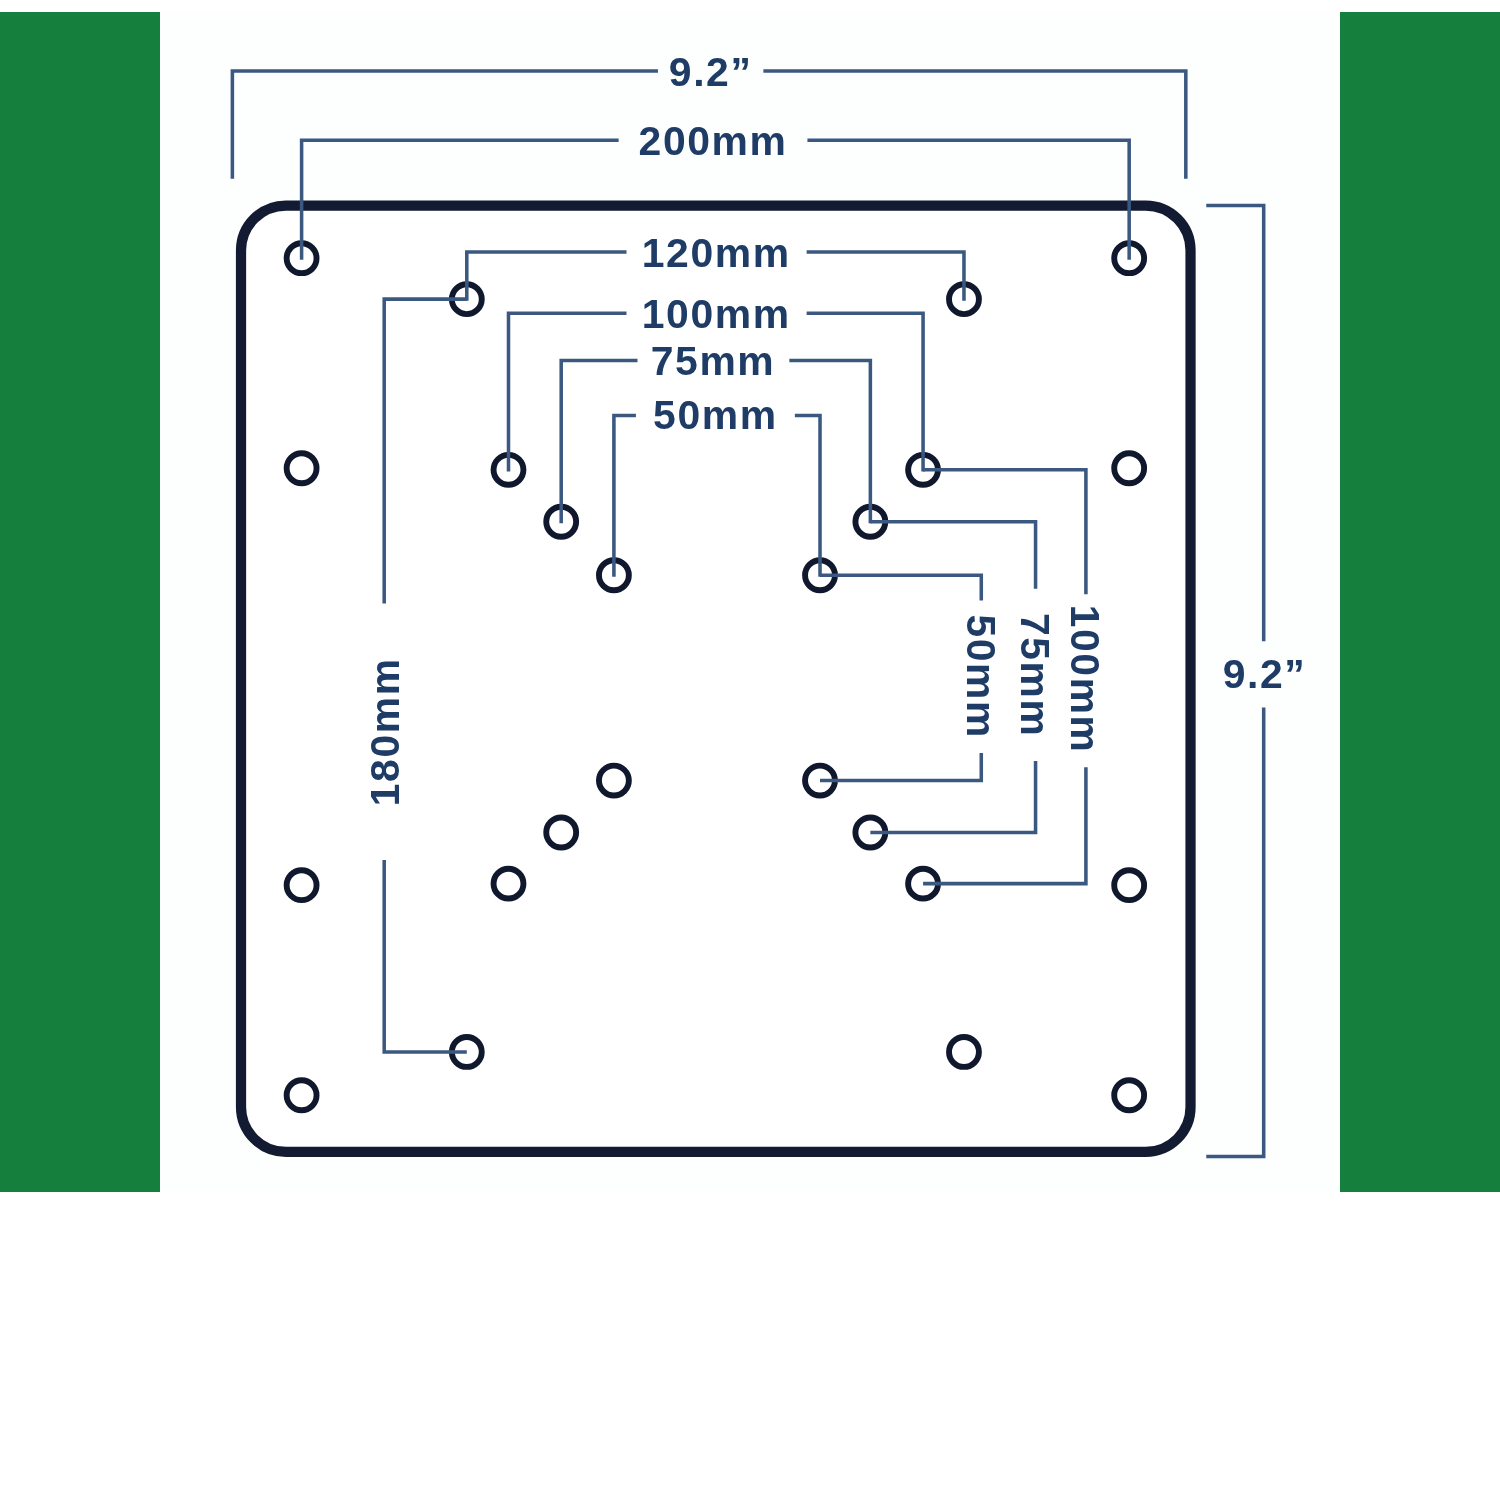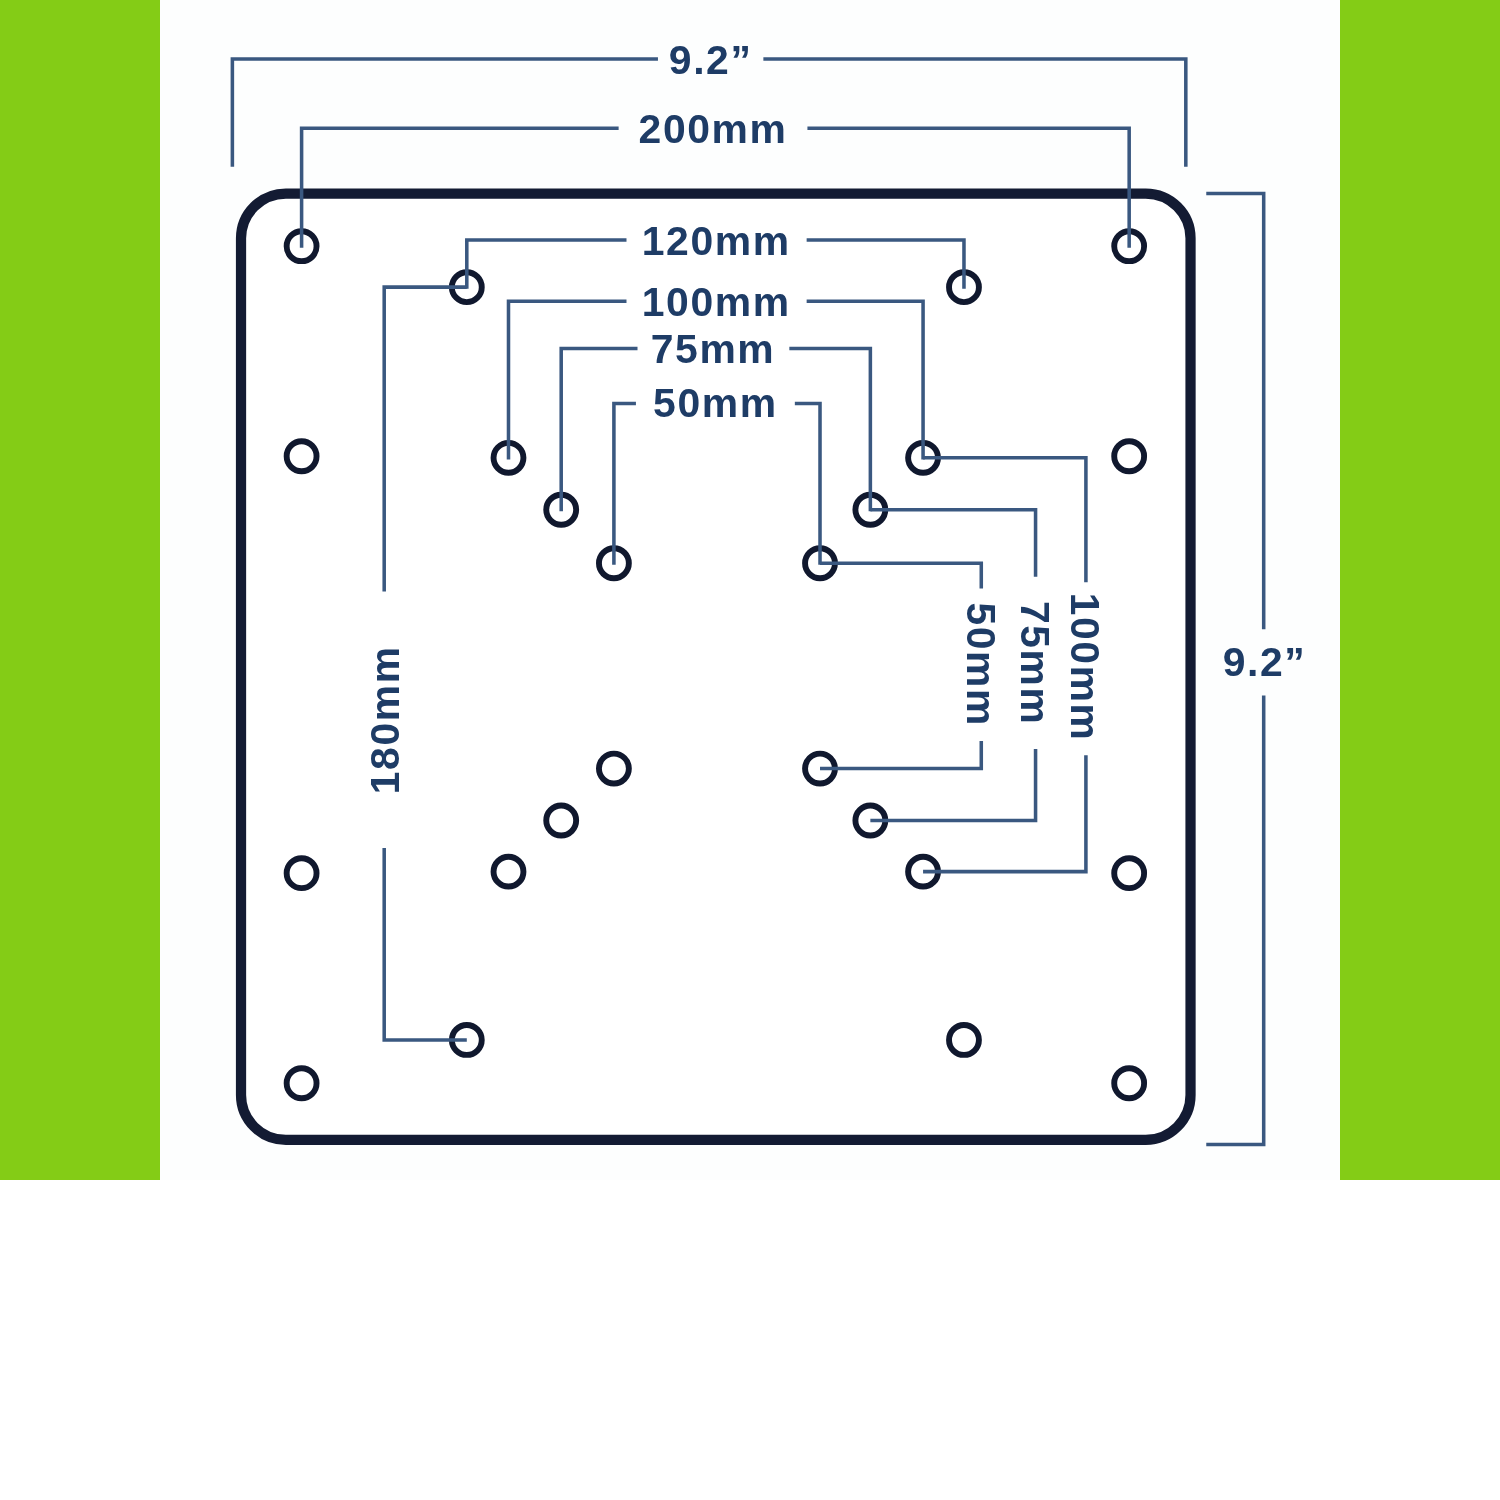--- a/index.html
+++ b/index.html
@@ -5,22 +5,22 @@
   html, body {
     margin: 0;
     padding: 0;
     background: #ffffff;
     font-family: "Liberation Sans", sans-serif;
   }
   .stage {
     position: relative;
     width: 1500px;
     height: 1180px;
-    margin: 0 auto;
-    background: #84cc16;
+    margin: 12px auto;
+    background: #15803d;
   }
   svg { display: block; width: 100%; height: 100%; }
   .dim-label {
     font-family: "Liberation Sans", sans-serif;
     font-weight: 700;
     font-size: 52px;
     letter-spacing: 2px;
   }
 </style>
 </head>

